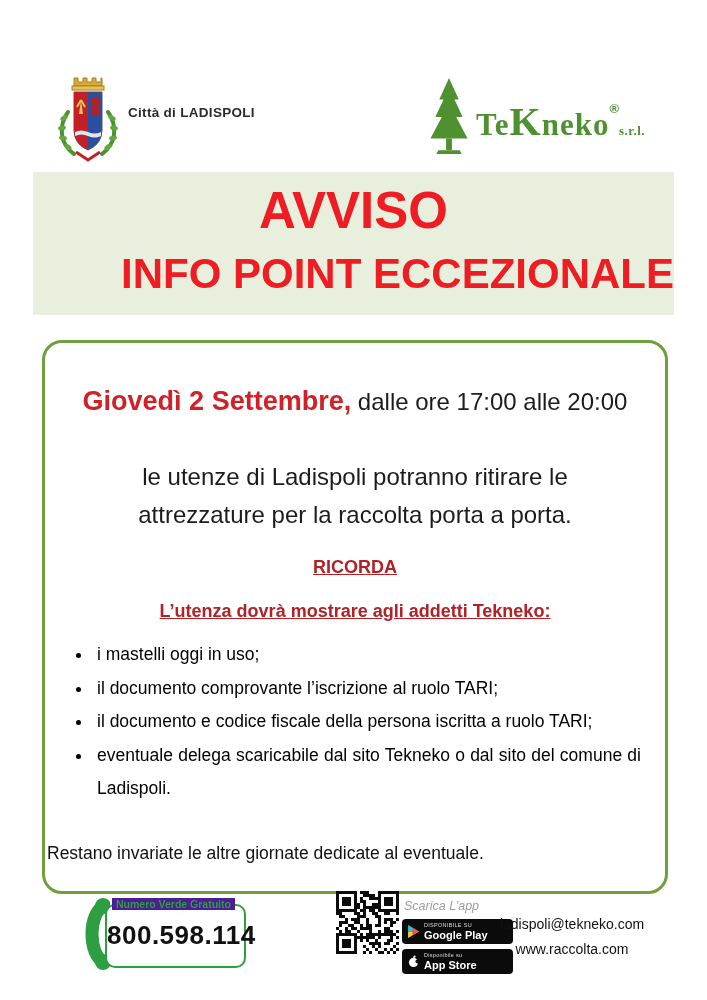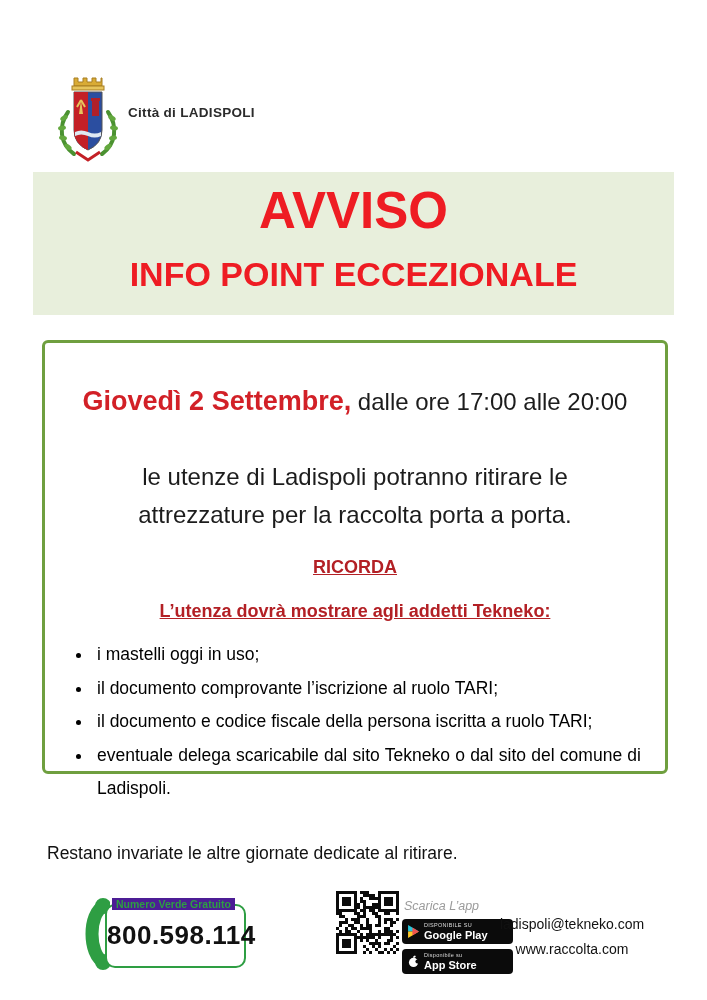--- a/index.html
+++ b/index.html
@@ -22,25 +22,25 @@
   .brand-te,.brand-neko{font-size:31px;letter-spacing:1px;}
   .brand-k{font-size:40px;letter-spacing:1px;}
   .brand-reg{font-size:13px;vertical-align:22px;font-family:"Liberation Sans",sans-serif;}
   .brand-srl{font-size:13px;letter-spacing:.5px;}
   
   .banner{
     position:absolute;left:33px;top:172px;width:641px;height:143px;
     background:var(--banner-bg);text-align:center;color:var(--alert-red);
   }
   .banner-line1{margin-top:7px;font-size:51px;font-weight:bold;line-height:64px;letter-spacing:0;}
-  .banner-line2{font-size:34px;font-weight:bold;line-height:62px;letter-spacing:0;}
+  .banner-line2{font-size:42px;font-weight:bold;line-height:62px;letter-spacing:0;text-align:right;}
   
   .notice-box{
-    position:absolute;left:42px;top:340px;width:626px;height:434px;
-    border:3px solid var(--box-green);border-radius:6px;background:#fff;
+    position:absolute;left:42px;top:340px;width:626px;height:554px;
+    border:3px solid var(--box-green);border-radius:20px;background:#fff;
     box-sizing:border-box;
   }
   .notice-main{
     margin:40px 28px 0 28px;text-align:center;color:#1c1c1c;
     font-size:24px;line-height:37.5px;
   }
   .notice-date{font-size:27px;font-weight:bold;color:#d22027;}
   .reminder-title{
     margin-top:24px;text-align:center;font-size:18px;font-weight:bold;
     color:var(--dark-red);text-decoration:underline;
@@ -114,20 +114,34 @@
     <path d="M20 18 L48 18 L48 56 Q48 70 34 76 Q20 70 20 56 Z" fill="#2b4ea0" stroke="#555" stroke-width="1"></path>
     <path d="M20 18 L34 18 L34 76 Q20 70 20 56 Z" fill="#c32026"></path>
     <path d="M27 26 L29 40 L25 40 Z" fill="#e6c45c"></path>
     <path d="M27 26 L31 33 M27 26 L23 33" stroke="#e6c45c" stroke-width="2"></path>
     <rect x="38" y="26" width="7" height="16" fill="#b02028"></rect>
     <rect x="37" y="24" width="9" height="3" fill="#b02028"></rect>
     <path d="M21 58 Q27 55 34 58 Q41 61 47 58 L47 62 Q41 65 34 62 Q27 59 21 62 Z" fill="#dfe8f2"></path>
   </svg>
   <div class="city-label">Città di LADISPOLI</div>
 
+  <div class="brand">
+    <svg class="brand-tree" viewBox="0 0 42 80">
+      <g fill="#4f9130">
+        <polygon points="21,0 31,22 11,22"></polygon>
+        <polygon points="21,10 35,40 7,40"></polygon>
+        <polygon points="21,26 40,62 2,62"></polygon>
+        <rect x="18" y="62" width="6" height="12"></rect>
+        <path d="M10 74 L32 74 L34 78 L8 78 Z"></path>
+      </g>
+    </svg>
+    <div class="brand-text">
+      <span class="brand-te">Te</span><span class="brand-k">K</span><span class="brand-neko">neko</span><span class="brand-reg">®</span><span class="brand-srl">s.r.l.</span>
+    </div>
+  </div>
 
   <div class="banner">
     <div class="banner-line1">AVVISO</div>
     <div class="banner-line2">INFO POINT ECCEZIONALE</div>
   </div>
 
   <div class="notice-box">
     <div class="notice-main">
       <span class="notice-date">Giovedì 2 Settembre,</span><span> dalle ore 17:00 alle 20:00</span><br>
       <br>
@@ -137,21 +151,21 @@
     <div class="reminder-title">RICORDA</div>
     <div class="reminder-subtitle">L’utenza dovrà mostrare agli addetti Tekneko:</div>
     <ul class="bullet-list">
       <li>i mastelli oggi in uso;</li>
       <li>il documento comprovante l’iscrizione al ruolo TARI;</li>
       <li>il documento e codice fiscale della persona iscritta a ruolo TARI;</li>
       <li class="justify">eventuale delega scaricabile dal sito Tekneko o dal sito del comune di Ladispoli.</li>
     </ul>
   </div>
 
-  <div class="footnote">Restano invariate le altre giornate dedicate al ritirare.</div>
+  <div class="footnote">Restano invariate le altre giornate dedicate al eventuale.</div>
 
   <svg class="phone-icon" viewBox="0 0 30 74">
     <path d="M24 9 C8 16 8 58 24 65" fill="none" stroke="#2e9e43" stroke-width="13" stroke-linecap="round"></path>
     <circle cx="23" cy="9" r="8" fill="#2e9e43"></circle>
     <circle cx="23" cy="65" r="8" fill="#2e9e43"></circle>
   </svg>
   <div class="phone-box">
     <span class="phone-label">Numero Verde Gratuito</span>
     <div class="phone-number">800.598.114</div>
   </div>

